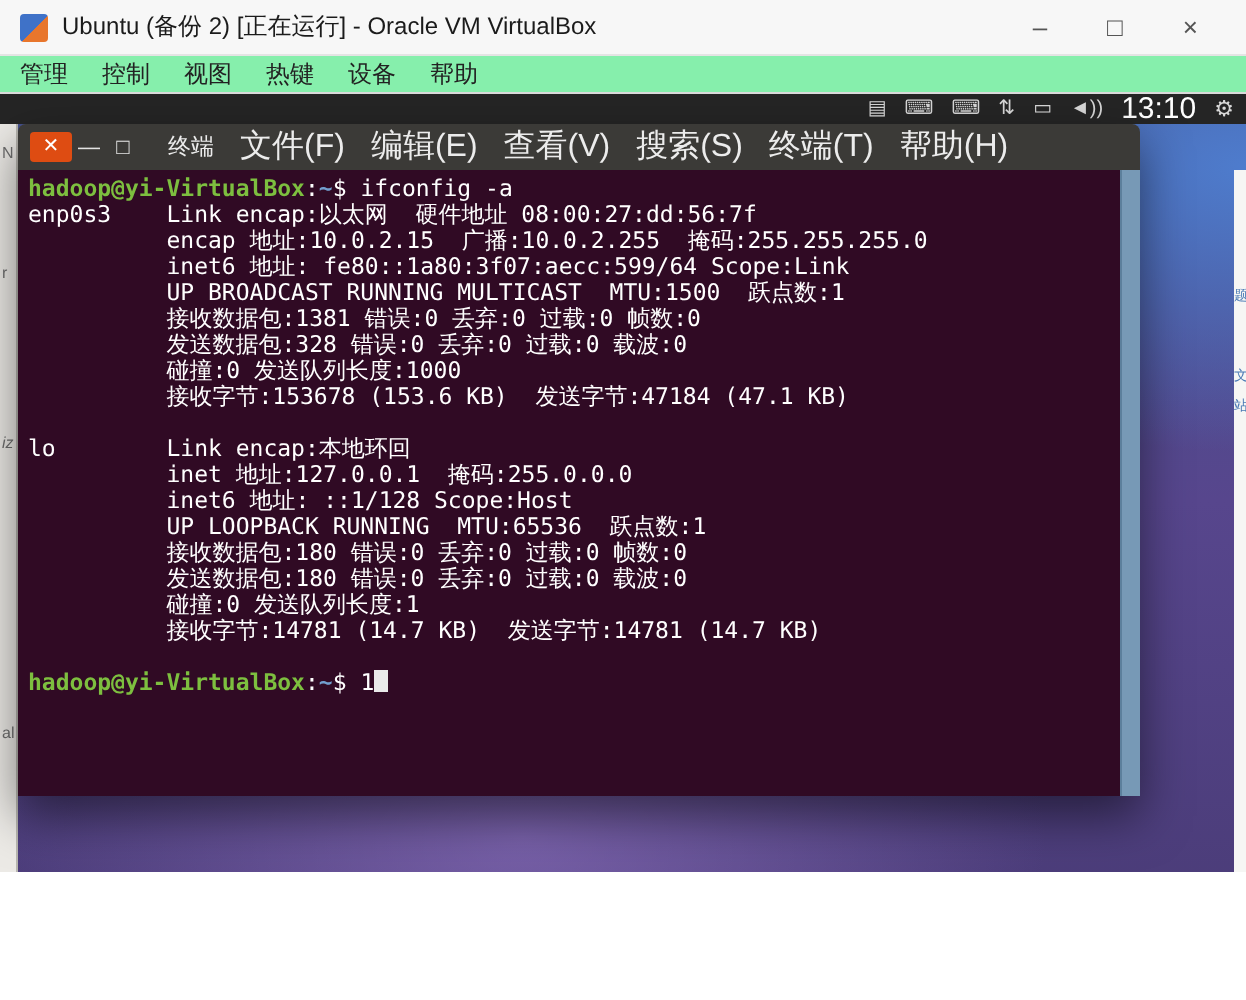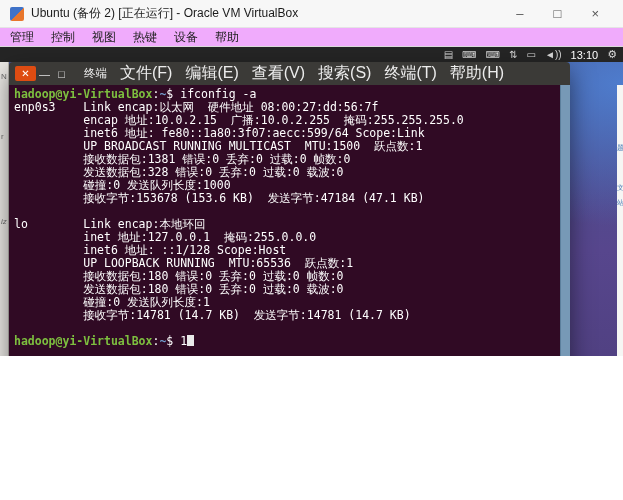--- a/index.html
+++ b/index.html
@@ -1,41 +1,41 @@
 <!DOCTYPE html>
 <html><head>
 <meta charset="utf-8">
 <style>
   * { margin:0; padding:0; box-sizing:border-box; }
   body { font-family:"Liberation Sans","DejaVu Sans",sans-serif; }
-  .screen { position:relative; width:623px; height:356px; overflow:hidden; background:#fff; }
+  .screen { position:relative; width:623px; height:436px; overflow:hidden; background:#fff; }
 
   
   .vbox-titlebar { position:absolute; left:0; top:0; width:623px; height:28px;
     background:#f7f7f7; border-bottom:1px solid #e4e4e4; display:flex; align-items:center; padding:0 10px; }
   .vbox-logo { width:14px; height:14px; border-radius:2px; margin-right:7px; flex:none;
     background:linear-gradient(135deg,#3f72c8 0 52%,#e8762c 52% 100%); }
   .vbox-title { font-size:12px; color:#1b1b1b; }
   .vbox-controls { margin-left:auto; display:flex; gap:30px; color:#555; font-size:13px; padding-right:14px; }
   .vbox-controls span { cursor:default; }
   .vbox-menubar { position:absolute; left:0; top:28px; width:623px; height:19px;
-    background:#f0abfc; border-bottom:1px solid #dadada; display:flex; align-items:center; gap:17px;
+    background:#86efac; border-bottom:1px solid #dadada; display:flex; align-items:center; gap:17px;
     padding-left:10px; font-size:12px; color:#222; }
 
   
   .vm { position:absolute; left:0; top:47px; width:623px; height:453px; overflow:hidden;
     background:
       radial-gradient(55% 45% at 100% 8%, #4e7ccd 0%, rgba(78,124,205,0) 70%),
       radial-gradient(60% 50% at 42% 82%, rgba(154,124,204,.55) 0%, rgba(154,124,204,0) 70%),
       linear-gradient(180deg,#44538f 0%,#57468d 45%,#483a74 100%); }
 
   .top-panel { position:absolute; left:0; top:0; width:623px; height:15px; background:#252525;
     display:flex; align-items:center; justify-content:flex-end; gap:9px; padding-right:6px; }
   .panel-icon { color:#d8d8d8; font-size:10px; line-height:15px; }
-  .panel-clock { color:#fff; font-size:11px; }
+  .panel-clock { color:#fff; font-size:15px; }
   .panel-gear { color:#d8d8d8; font-size:11px; }
 
   
   .left-sliver { position:absolute; left:0; top:15px; width:9px; height:438px;
     background:#eceae6; border-right:1px solid #b8b6b0; }
   .sliver-char { position:absolute; left:1px; font-size:8px; color:#6f6f6f; }
   .left-sliver .sliver-char:nth-child(1){ top:10px; }
   .left-sliver .sliver-char:nth-child(2){ top:70px; }
   .left-sliver .sliver-char:nth-child(3){ top:155px;font-style:italic; }
   .left-sliver .sliver-char:nth-child(4){ top:300px; }

